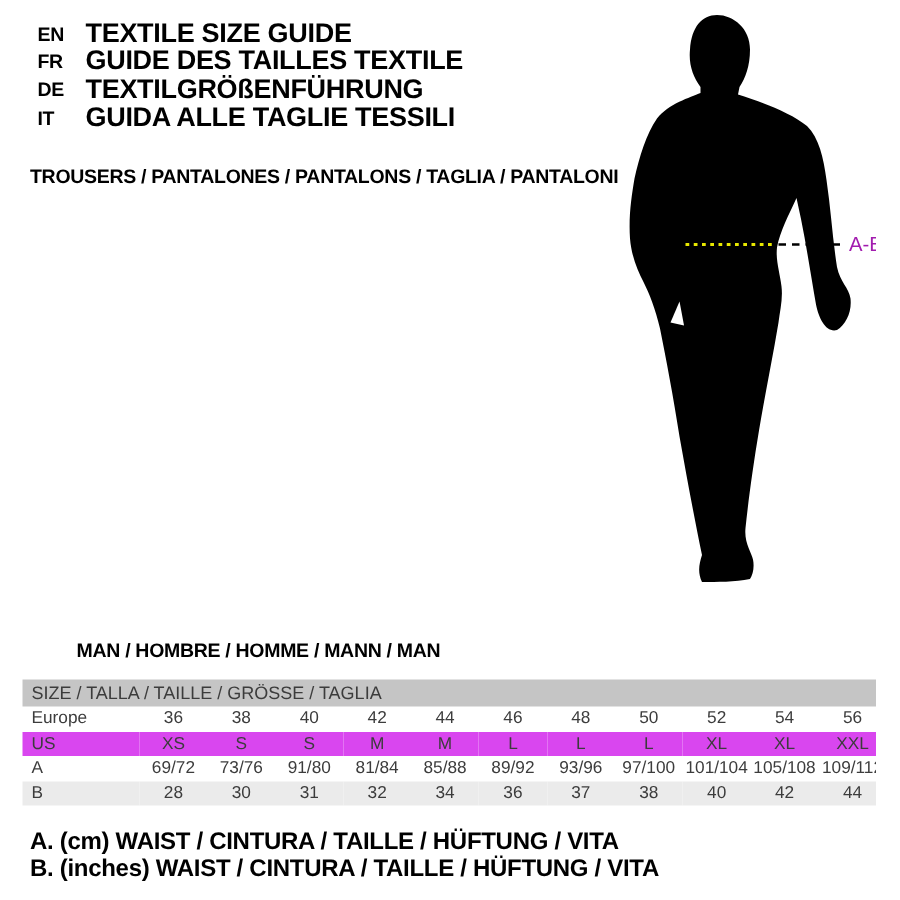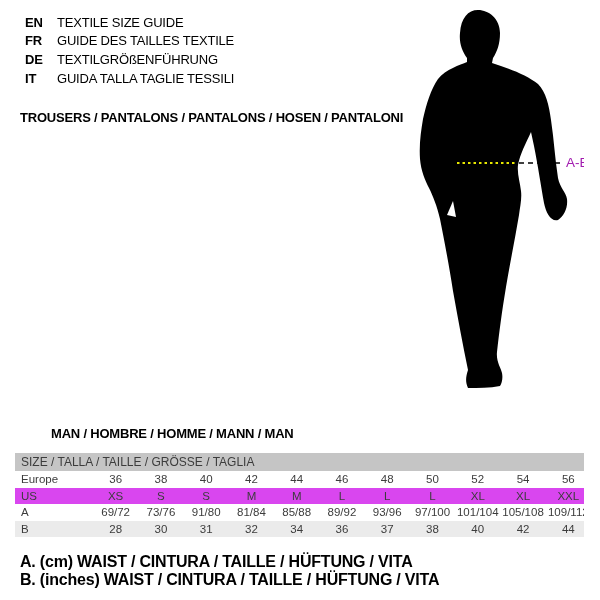--- a/index.html
+++ b/index.html
@@ -6,21 +6,21 @@
   html,body { background:#fff; }
   .canvas {
     position:relative; width:584px; height:600px; background:#fff;
     font-family:"Liberation Sans", sans-serif; color:#000; overflow:hidden;
   }
 
   
   .lang-list { position:absolute; left:25px; top:13px; }
   .lang-row { display:flex; height:18.6px; align-items:center; }
   .lang-code { width:32px; font-size:13px; font-weight:bold; letter-spacing:-0.2px; }
-  .lang-label { font-size:13px; font-weight:normal; letter-spacing:-0.2px; }
+  .lang-label { font-size:18px; font-weight:bold; letter-spacing:-0.2px; }
 
   
   .category-title {
     position:absolute; left:20px; top:110px;
     font-size:13px; font-weight:bold; letter-spacing:-0.2px;
   }
   .gender-title {
     position:absolute; left:20px; top:426px;
     font-size:13px; font-weight:bold; letter-spacing:-0.2px;margin-left:31px;
   }
@@ -60,25 +60,25 @@
     <div class="lang-row">
       <span class="lang-code">FR</span>
       <span class="lang-label">GUIDE DES TAILLES TEXTILE</span>
     </div>
     <div class="lang-row">
       <span class="lang-code">DE</span>
       <span class="lang-label">TEXTILGRÖßENFÜHRUNG</span>
     </div>
     <div class="lang-row">
       <span class="lang-code">IT</span>
-      <span class="lang-label">GUIDA TALLA TAGLIE TESSILI</span>
+      <span class="lang-label">GUIDA ALLE TAGLIE TESSILI</span>
     </div>
   </div>
 
-  <div class="category-title">TROUSERS / PANTALONS / PANTALONS / HOSEN / PANTALONI</div>
+  <div class="category-title">TROUSERS / PANTALONES / PANTALONS / TAGLIA / PANTALONI</div>
 
   <div class="figure">
     <svg width="190" height="420" viewBox="0 0 190 420">
       <path d="M68 10 C79 10 90 19 90 33 C90 44 87 52 83 58 L82 63 C98 68 117 75 128 84
                C136 92 139 105 141 120 C144 140 145 159 148 178 C150 188 156 192 157 199
                C158 208 154 216 148 220 C141 222 136 213 134 203 C131 186 128 166 124 146
                L121 132 C116 143 110 154 108 165 C107 174 110 182 111 191 C112 199 110 207 109 215
                C105 239 100 263 96 287 C92 311 89 333 87 352 C86 362 91 368 92 373
                C93 378 92 383 90 386 C80 388 68 388 58 388 C55 382 56 376 58 370
                C53 346 48 319 43 291 C39 265 34 239 30 219 C27 206 23 196 19 188

